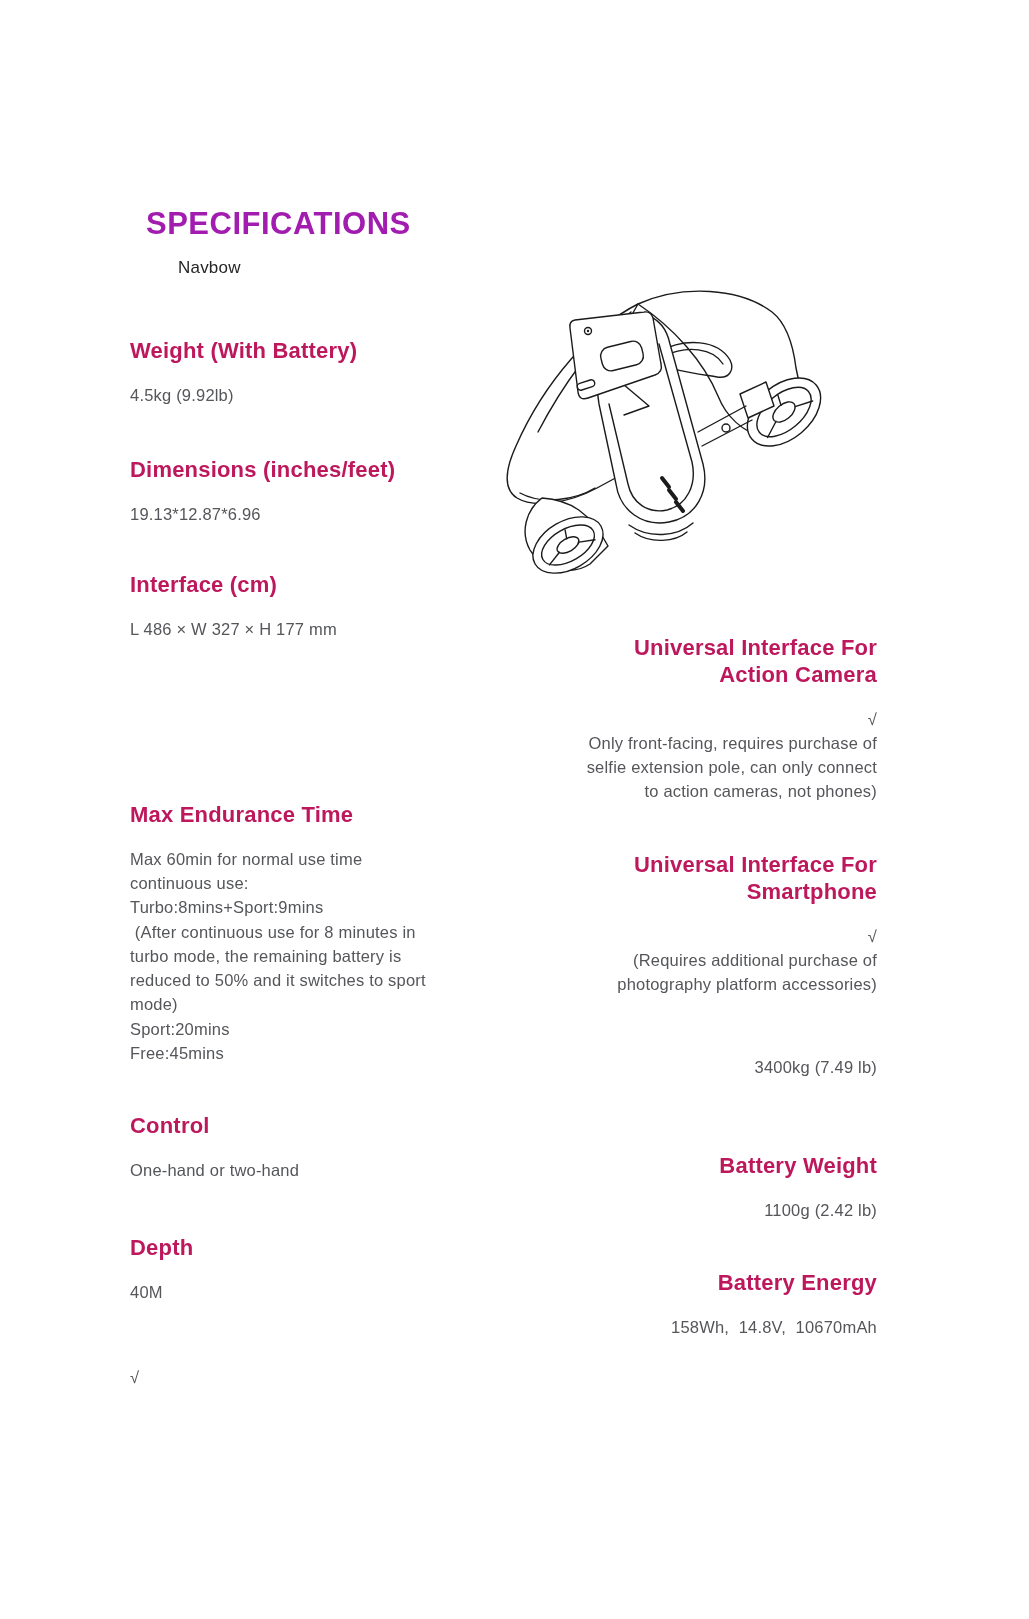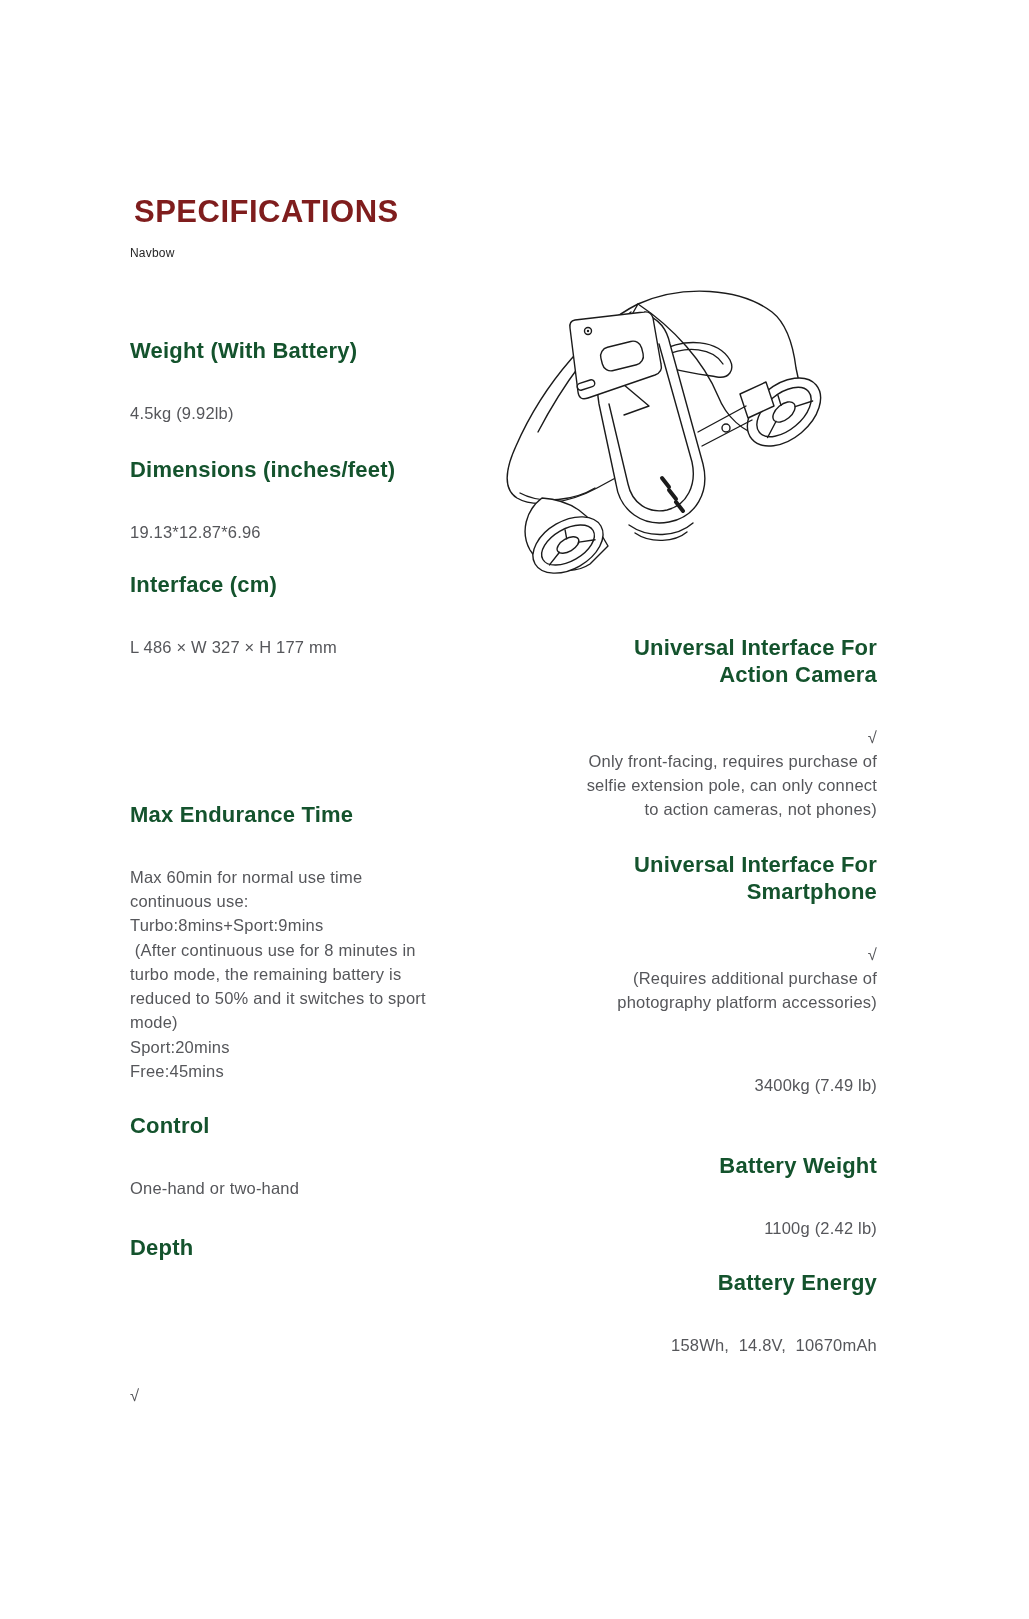--- a/index.html
+++ b/index.html
@@ -6,32 +6,32 @@
   .page{
     position:relative;
     width:1029px;height:1619px;
     background:#ffffff;
     font-family:"Liberation Sans","DejaVu Sans",sans-serif;
     color:#1a1a1a;
     overflow:hidden;
   }
   .title-block{position:absolute;left:130px;top:190px;}
   .page-title{
-    margin:4px;font-size:31px;font-weight:800;letter-spacing:0.5px;color:#7f1d1d;
+    margin:16px;font-size:31px;font-weight:800;letter-spacing:0.5px;color:#a21caf;
   }
-  .subtitle{margin-top:16px;font-size:12px;color:#262626;letter-spacing:0.2px;}
+  .subtitle{margin-top:16px;font-size:17px;color:#262626;letter-spacing:0.2px;margin-left:48px;}
   .spec{position:absolute;}
   .col-left{left:130px;width:380px;}
   .col-right{left:529px;width:348px;text-align:right;}
   .spec-heading{
-    margin:0;font-size:22px;font-weight:800;line-height:1.22;color:#14532d;
+    margin:0;font-size:22px;font-weight:800;line-height:1.22;color:#be185d;
     letter-spacing:0.2px;white-space:pre-line;
   }
   .spec-value{
-    margin:36px 0 0 0;font-size:16.5px;line-height:1.47;color:#55565a;
+    margin:18px 0 0 0;font-size:16.5px;line-height:1.47;color:#55565a;
     letter-spacing:0.2px;white-space:pre-wrap;
   }
   .drawing{position:absolute;left:478px;top:282px;width:352px;height:322px;}
   .drawing path,.drawing ellipse,.drawing rect,.drawing line,.drawing polyline{
     stroke:#1b1b1b;stroke-width:1.4;fill:none;stroke-linecap:round;stroke-linejoin:round;
   }
   .drawing .solid{fill:#ffffff;}
   .drawing .thick{stroke-width:4;}
   .drawing .fill-dark{fill:#1b1b1b;stroke:none;}
 </style>
@@ -140,20 +140,21 @@
 Free:45mins</p>
   </section>
 
   <section class="spec col-left" style="top:1113px">
     <h2 class="spec-heading">Control</h2>
     <p class="spec-value">One-hand or two-hand</p>
   </section>
 
   <section class="spec col-left" style="top:1235px">
     <h2 class="spec-heading">Depth</h2>
+    <p class="spec-value">40M</p>
   </section>
 
   <section class="spec col-left" style="top:1347px">
     <p class="spec-value">√</p>
   </section>
 
   <section class="spec col-right" style="top:635px">
     <h2 class="spec-heading">Universal Interface For
 Action Camera</h2>
     <p class="spec-value">√

